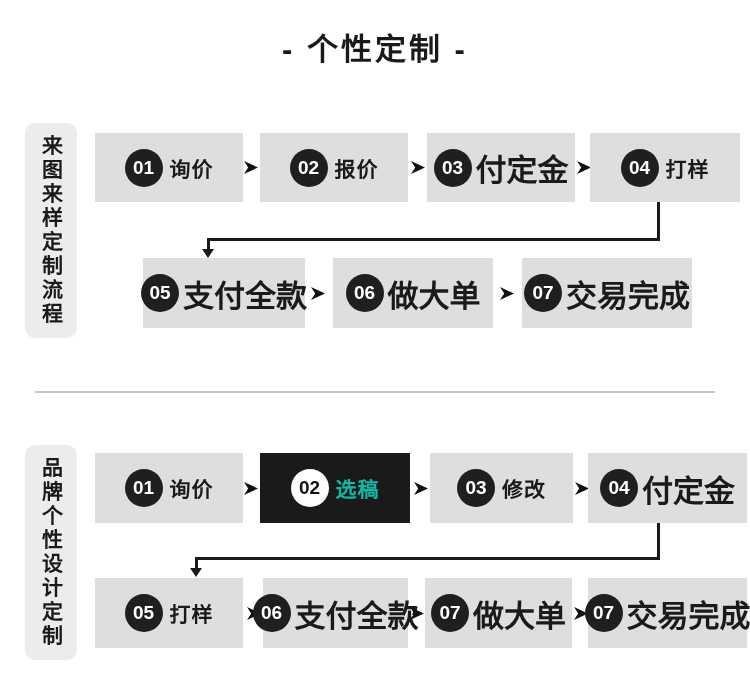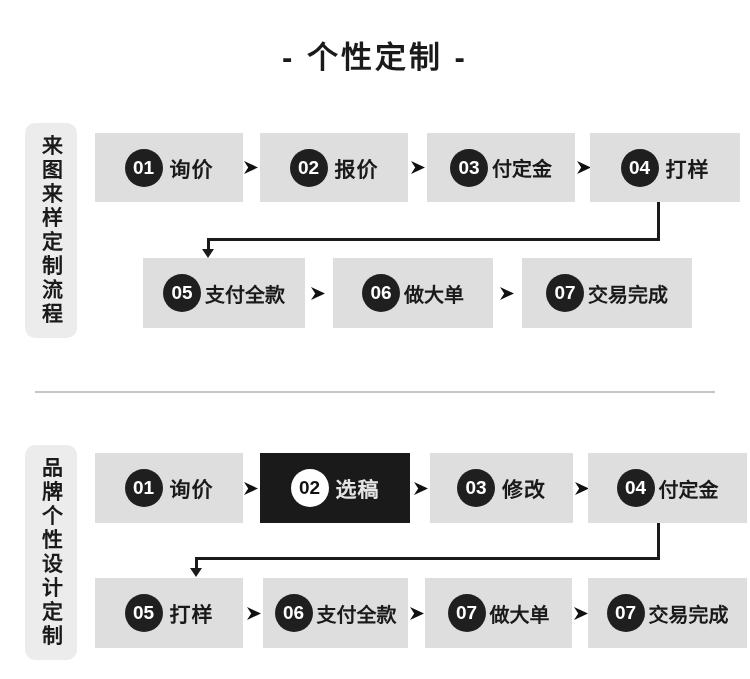--- a/index.html
+++ b/index.html
@@ -12,21 +12,21 @@
     --divider:#c6c6c6;
   }
   *{margin:0;padding:0;box-sizing:border-box;}
   html,body{background:#fff;}
   body{font-family:"Liberation Sans","DejaVu Sans",sans-serif;}
   .canvas{
     position:relative;width:750px;height:679px;background:#fff;overflow:hidden;
     color:var(--text);
   }
   .title{
-    position:absolute;left:0;top:32px;width:750px;text-align:center;
+    position:absolute;left:0;top:24px;width:750px;text-align:center;
     font-size:31px;font-weight:bold;letter-spacing:3px;color:var(--text);
   }
   .vlabel{
     position:absolute;width:52px;background:var(--label-bg);border-radius:10px;
     display:flex;align-items:center;justify-content:center;
   }
   .vlabel span{
     writing-mode:vertical-rl;text-orientation:upright;
     font-size:21px;font-weight:bold;letter-spacing:3px;line-height:1;color:var(--text);
   }
@@ -34,24 +34,24 @@
     position:absolute;height:70px;background:var(--box-bg);
     display:flex;align-items:center;justify-content:center;gap:7px;
   }
   .step .num{
     width:38px;height:38px;border-radius:50%;background:var(--circle-bg);
     color:#fff;font-size:19px;font-weight:bold;
     display:flex;align-items:center;justify-content:center;flex:0 0 auto;
   }
   .step .lbl{font-size:21px;font-weight:bold;color:var(--text);white-space:nowrap;letter-spacing:1px;}
   .step.tight{gap:4px;}
-  .step.tight .lbl{font-size:20px;letter-spacing:0;}
+  .step.tight .lbl{font-size:31px;letter-spacing:0;}
   .step.highlight{background:var(--highlight-bg);}
   .step.highlight .num{background:#fff;color:#111;}
-  .step.highlight .lbl{color:#e5e5e5;}
+  .step.highlight .lbl{color:#14b8a6;}
   .arrow{
     position:absolute;width:14px;height:13px;background:#111;
     clip-path:polygon(0 0,100% 50%,0 100%,30% 50%);
   }
   .conn{position:absolute;background:var(--connector);}
   .arrowhead{
     position:absolute;width:0;height:0;
     border-left:6px solid transparent;border-right:6px solid transparent;
     border-top:9px solid var(--connector);
   }

